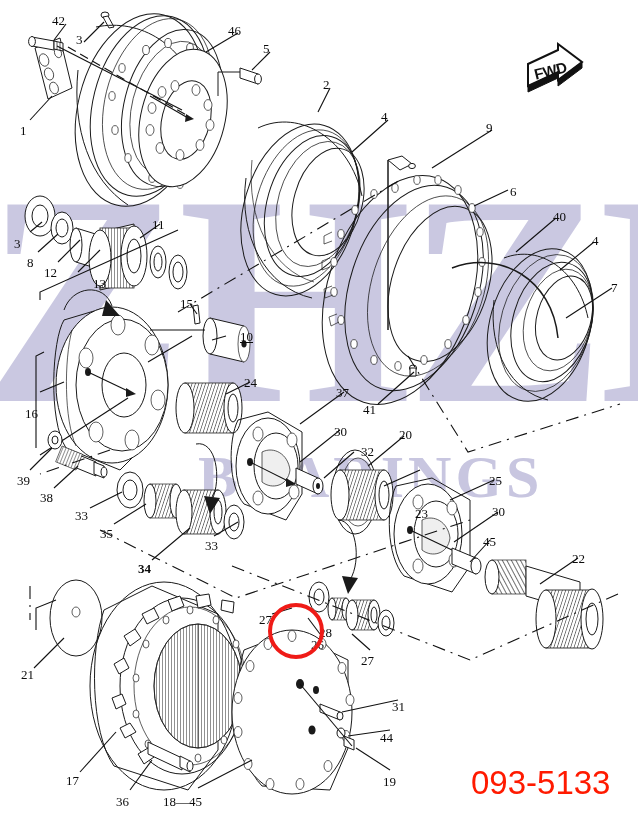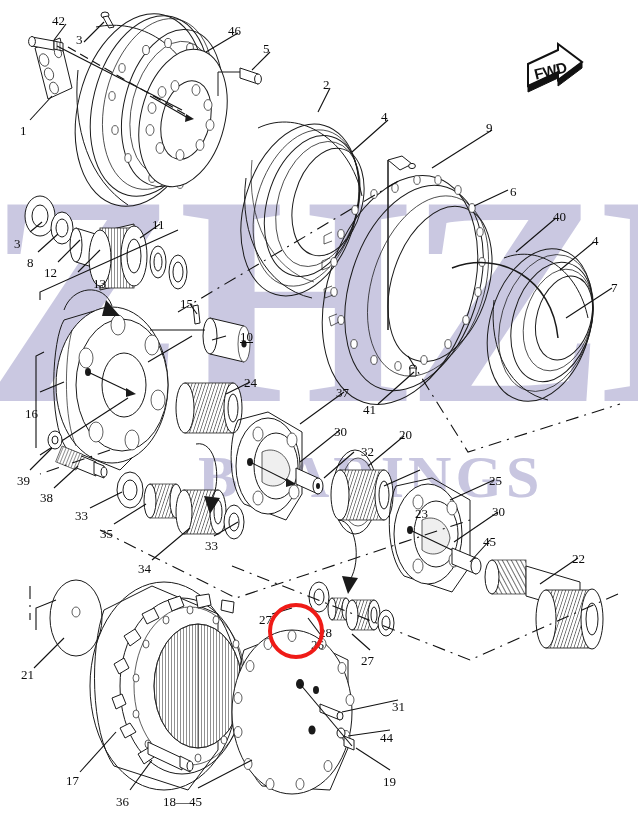--- a/index.html
+++ b/index.html
@@ -521,20 +521,21 @@
     <svg width="62" height="54" viewBox="0 0 62 54">
       <polygon points="4,22 34,8 34,2 58,20 34,38 34,30 4,44" fill="#ffffff" stroke="#111" stroke-width="2"></polygon>
       <polygon points="4,44 4,50 34,36 34,30" fill="#111" stroke="#111" stroke-width="1"></polygon>
       <polygon points="34,38 34,44 58,26 58,20" fill="#111" stroke="#111" stroke-width="1"></polygon>
     </svg>
     <div class="fwdtxt">FWD</div>
   </div>
 
   <div id="hl-circle" style="border-color: rgb(239, 27, 23);"></div>
 
+  <div id="partno" style="color: rgb(255, 26, 0);">093-5133</div>
 
   <div id="callout-layer">
       <div class="cal" style="left: 52px; top: 14px;">42</div>
       <div class="cal" style="left: 76px; top: 33px;">3</div>
       <div class="cal" style="left: 228px; top: 24px;">46</div>
       <div class="cal" style="left: 263px; top: 42px;">5</div>
       <div class="cal" style="left: 323px; top: 78px;">2</div>
       <div class="cal" style="left: 381px; top: 110px;">4</div>
       <div class="cal" style="left: 486px; top: 121px;">9</div>
       <div class="cal" style="left: 20px; top: 124px;">1</div>
@@ -559,21 +560,21 @@
       <div class="cal" style="left: 17px; top: 474px;">39</div>
       <div class="cal" style="left: 415px; top: 463px; margin-top: 44px;">23</div>
       <div class="cal" style="left: 489px; top: 474px;">25</div>
       <div class="cal" style="left: 40px; top: 491px;">38</div>
       <div class="cal" style="left: 75px; top: 509px;">33</div>
       <div class="cal" style="left: 492px; top: 505px;">30</div>
       <div class="cal" style="left: 100px; top: 527px;">35</div>
       <div class="cal" style="left: 483px; top: 535px;">45</div>
       <div class="cal" style="left: 205px; top: 539px;">33</div>
       <div class="cal" style="left: 572px; top: 552px;">22</div>
-      <div class="cal" style="left: 138px; top: 562px;">34</div>
+      <div class="cal" style="left: 138px; top: 562px; font-weight: bold;">34</div>
       <div class="cal" style="left: 259px; top: 613px;">27</div>
       <div class="cal" style="left: 283px; top: 626px; margin-left: 36px;">28</div>
       <div class="cal" style="left: 311px; top: 638px;">26</div>
       <div class="cal" style="left: 21px; top: 668px;">21</div>
       <div class="cal" style="left: 361px; top: 654px;">27</div>
       <div class="cal" style="left: 392px; top: 700px;">31</div>
       <div class="cal" style="left: 66px; top: 774px;">17</div>
       <div class="cal" style="left: 380px; top: 731px;">44</div>
       <div class="cal" style="left: 116px; top: 795px;">36</div>
       <div class="cal" style="left: 163px; top: 795px;">18—45</div>

